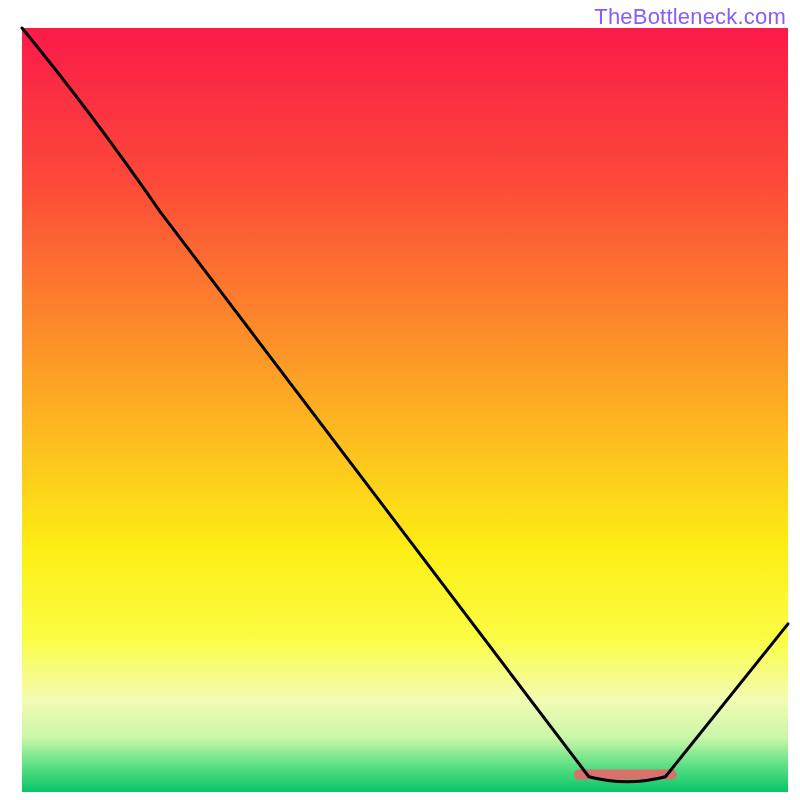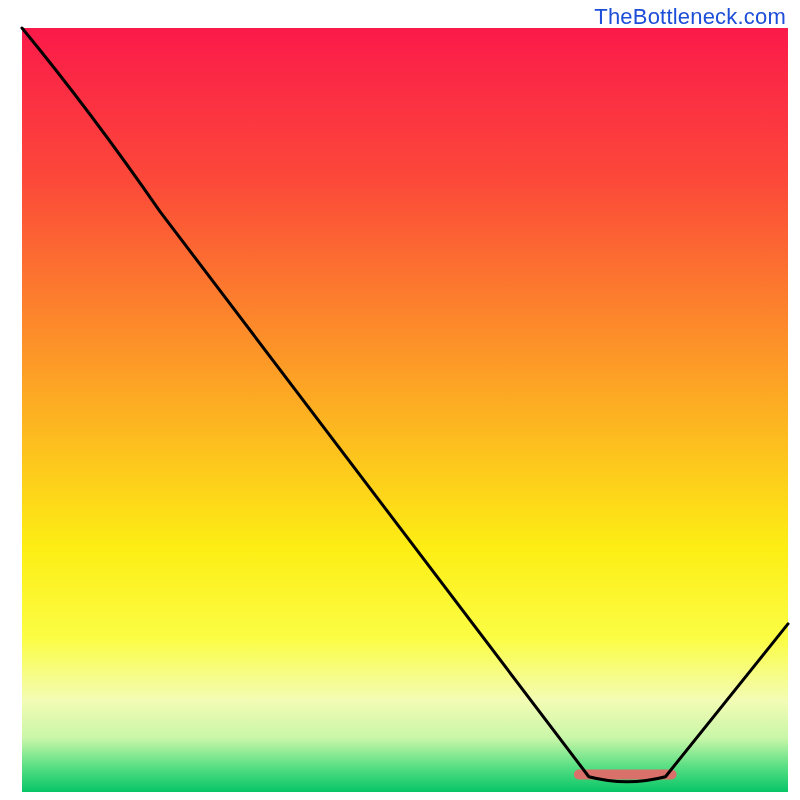--- a/index.html
+++ b/index.html
@@ -8,21 +8,21 @@
     width: 800px;
     height: 800px;
     overflow: hidden;
     background: #fff;
     font-family: Arial, Helvetica, sans-serif;
   }
   .watermark {
     position: absolute;
     top: 4px;
     right: 14px;
-    color: #1d4ed8;
+    color: #8b5cf6;
     font-size: 22px;
     font-weight: 500;
     letter-spacing: 0.2px;
     text-align: right;
   }
   svg { display: block; }
 </style>
 </head>
 <body>
 

